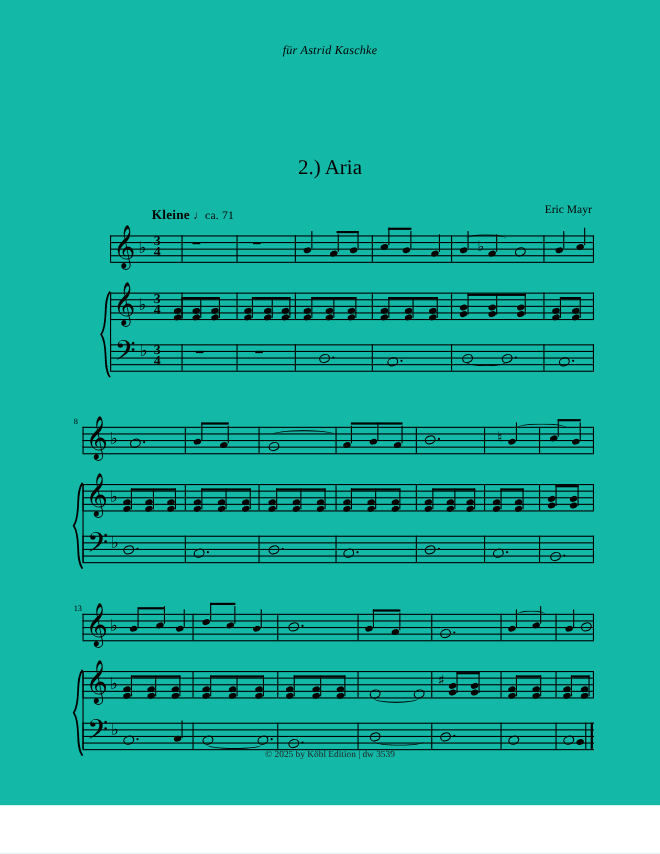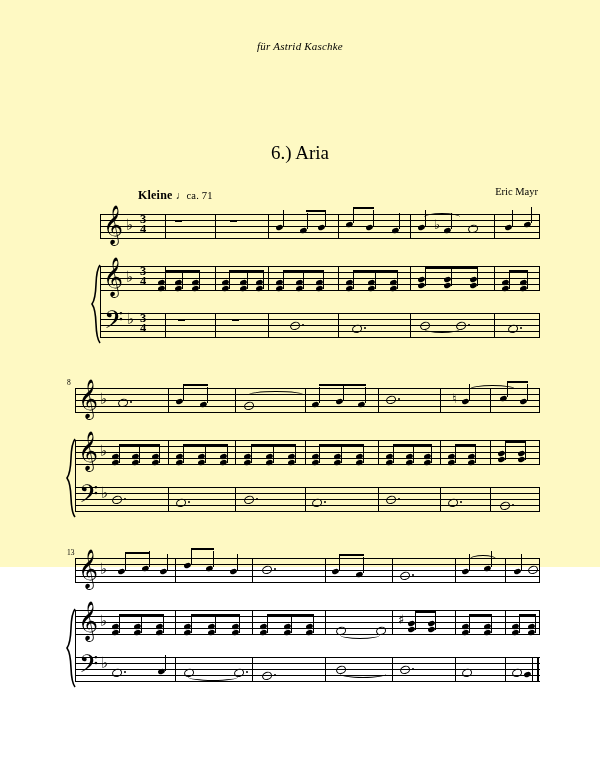--- a/index.html
+++ b/index.html
@@ -10,23 +10,23 @@
   body {
     width: 600px;
     height: 776px;
     font-family: "Liberation Serif", serif;
     color: #000;
     position: relative;
     overflow: hidden;
   }
   .page {
     width: 600px;
-    height: 567px;
+    height: 732px;
     position: relative;
-    background: #fef9c3;
+    background: #14b8a6;
   }
 
   
   .dedication {
     position: absolute;
     top: 40px;
     left: 0;
     width: 600px;
     text-align: center;
     font-style: italic;
@@ -191,21 +191,21 @@
     border-top: none;
     border-bottom: 1.1px solid #000;
   }
 </style>
 </head>
 <body>
 
 <div class="page">
 
   <div class="dedication">für Astrid Kaschke</div>
-  <div class="movement">6.) Aria</div>
+  <div class="movement">2.) Aria</div>
 
   <div class="tempo">
     <span>Kleine</span>
     <span class="metro">♩</span><span class="metro">ca. 71</span>
   </div>
 
   <div class="composer">Eric Mayr</div>
 
   <div class="system" style="top:0;">
 
@@ -753,13 +753,14 @@
     </div>
 
     <div class="brace" style="left:63px;top:608px;">
       <svg width="14" height="80" viewBox="0 0 14 80">
         <path d="M12 1 C5 10, 11 30, 4 40 C11 50, 5 70, 12 79" stroke="#000" stroke-width="1.6" fill="none"></path>
       </svg>
     </div>
     <div class="barline" style="left:75px;top:610px;height:71px;"></div>
   </div>
 
+  <div class="copyright">© 2025 by Köbl Edition | dw 3539</div>
 </div>
 
 </body></html>

